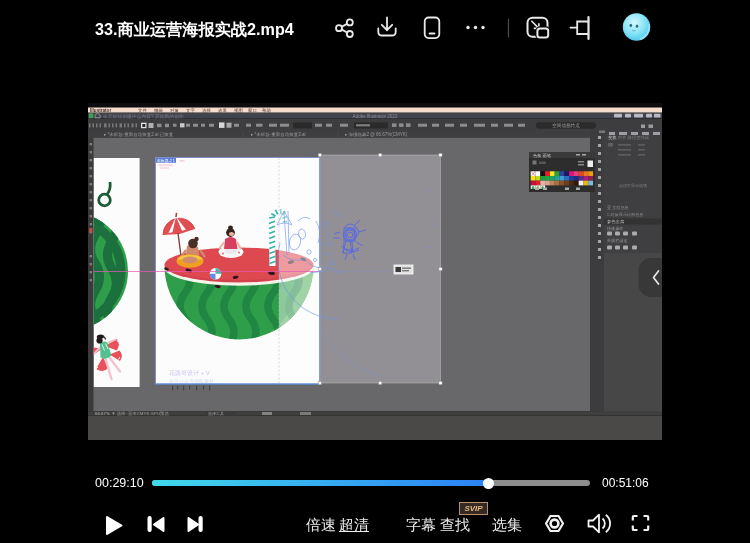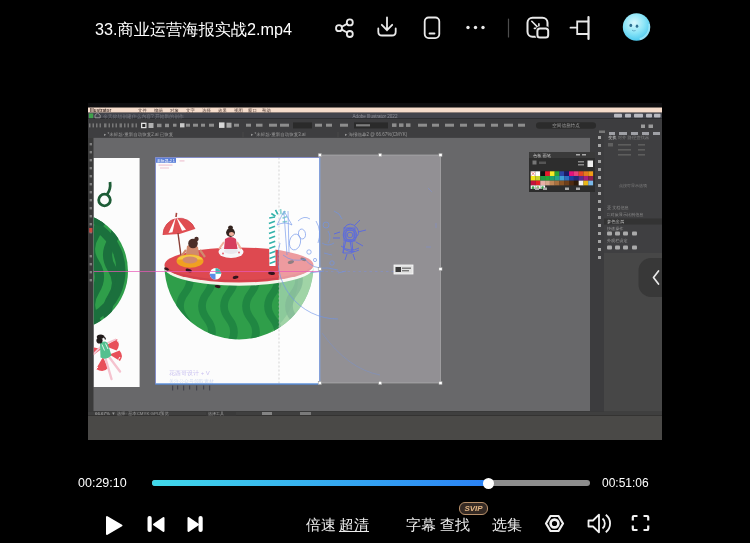--- a/index.html
+++ b/index.html
@@ -2,21 +2,21 @@
 <html><head>
 <meta charset="utf-8">
 <style>
   html,body{margin:0;padding:0;background:#000;}
   body{width:750px;height:543px;position:relative;overflow:hidden;font-family:"Liberation Sans",sans-serif;}
   .abs{position:absolute;}
 </style>
 </head>
 <body>
 
-<div class="abs" style="left:95px;top:19px;font-size:16.2px;color:#ffffff;letter-spacing:0px;">33.商业运营海报实战2.mp4</div>
+<div class="abs" style="left:95px;top:19px;font-size:16.2px;color:#ffffff;letter-spacing:0px;font-weight:bold;">33.商业运营海报实战2.mp4</div>
 <svg class="abs" style="left:0;top:0" width="750" height="60" viewBox="0 0 750 60">
   <g stroke="#e9e9e9" stroke-width="1.8" fill="none" stroke-linecap="round">
 
     <circle cx="339" cy="28.2" r="3"></circle>
     <circle cx="349.8" cy="22.4" r="3"></circle>
     <circle cx="349.8" cy="34" r="3"></circle>
     <line x1="341.8" y1="26.8" x2="347" y2="23.9"></line>
     <line x1="341.8" y1="29.6" x2="347" y2="32.5"></line>
 
     <path d="M387,17.5 V29.5 M381.8,24.8 L387,30.2 L392.2,24.8 M378.3,28.5 v3.2 q0,3.8 3.8,3.8 h9.8 q3.8,0 3.8,-3.8 v-3.2"></path>
@@ -546,32 +546,32 @@
     <rect x="118" y="308.5" width="30" height="4" fill="#3a3a3a"></rect>
     <text x="120" y="311.8" font-size="4" fill="#9a9a9a">选择工具</text>
     <rect x="174" y="309" width="10" height="3" fill="#848484"></rect>
     <rect x="212" y="309" width="11" height="3" fill="#7a7a7a"></rect>
   </g>
 
   <path d="M574,155 h-11 a12.5,12.5 0 0 0 -12.5,12.5 v14 a12.5,12.5 0 0 0 12.5,12.5 h11 z" fill="#383838"></path>
   <path d="M570.5,168 l-5,6.5 l5,6.5" stroke="#e8e8e8" stroke-width="1.7" fill="none" stroke-linecap="round" stroke-linejoin="round"></path>
 </svg>
 
-<div class="abs" style="left:78px;top:476px;font-size:12.5px;color:#ffffff;">00:29:10</div>
+<div class="abs" style="left:95px;top:476px;font-size:12.5px;color:#ffffff;">00:29:10</div>
 <div class="abs" style="left:602px;top:476px;font-size:12px;color:#ffffff;">00:51:06</div>
 <div class="abs" style="left:152px;top:480.2px;width:438px;height:5.5px;border-radius:3px;background:#8d8d8d;"></div>
 <div class="abs" style="left:152px;top:480.2px;width:336px;height:5.5px;border-radius:3px;background:linear-gradient(90deg,#41d9ea,#2b82f5);"></div>
 <div class="abs" style="left:482.5px;top:477.5px;width:11px;height:11px;border-radius:50%;background:#ffffff;"></div>
 
 <div class="abs" style="top:516px;font-size:15px;color:#ededed;left:282px;margin-left:24px;">倍速</div>
 <div class="abs" style="top:516px;font-size:15px;color:#ededed;left:339px;text-decoration:underline;">超清</div>
 <div class="abs" style="top:516px;font-size:15px;color:#ededed;left:387px;margin-left:19px;">字幕</div>
 <div class="abs" style="top:516px;font-size:15px;color:#ededed;left:440px;">查找</div>
 <div class="abs" style="top:516px;font-size:15px;color:#ededed;left:492px;text-align:right;">选集</div>
-<div class="abs" style="left:459px;top:502px;width:27px;height:11px;border:1px solid #b8906a;border-radius:6px;background:#352a24;color:#e3b684;font-size:8px;font-weight:bold;font-style:italic;text-align:center;line-height:11px;">SVIP</div>
+<div class="abs" style="left:459px;top:502px;width:27px;height:11px;border:1px solid #b8906a;border-radius:0;background:#352a24;color:#e3b684;font-size:8px;font-weight:bold;font-style:italic;text-align:center;line-height:11px;">SVIP</div>
 
 <svg class="abs" style="left:0;top:493px" width="750" height="50" viewBox="0 0 750 50">
   <g fill="#ffffff" stroke="#ffffff" stroke-width="2" stroke-linejoin="round">
     <path d="M107,24 L107,41 L121.5,32.5 Z"></path>
     <rect x="148.5" y="24" width="2.2" height="14" rx="1.1"></rect>
     <path d="M163.5,25 L154,31.5 L163.5,38 Z"></path>
     <path d="M188.5,25 L198,31.5 L188.5,38 Z"></path>
     <rect x="199.5" y="24" width="2.2" height="14" rx="1.1"></rect>
   </g>
   <g stroke="#f2f2f2" fill="none">

